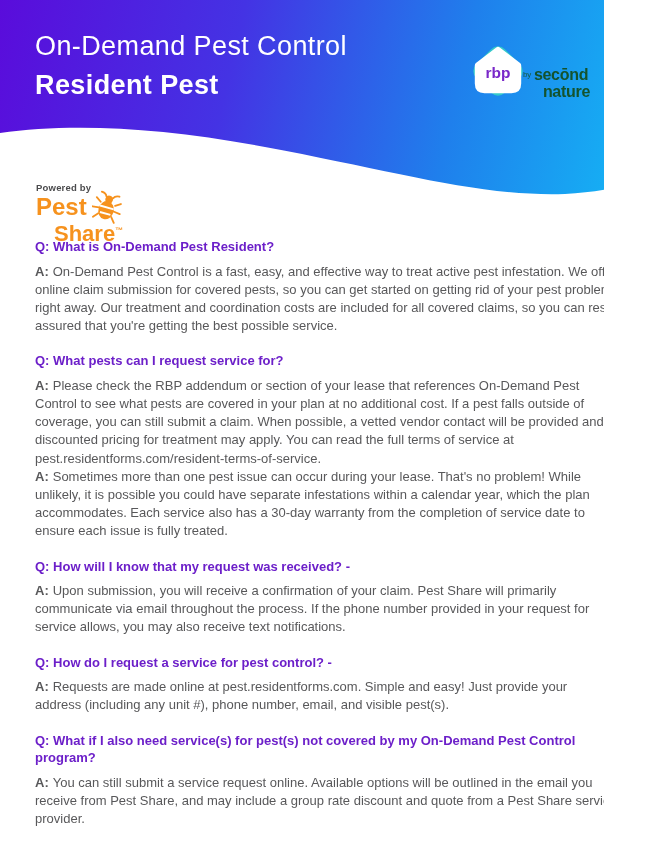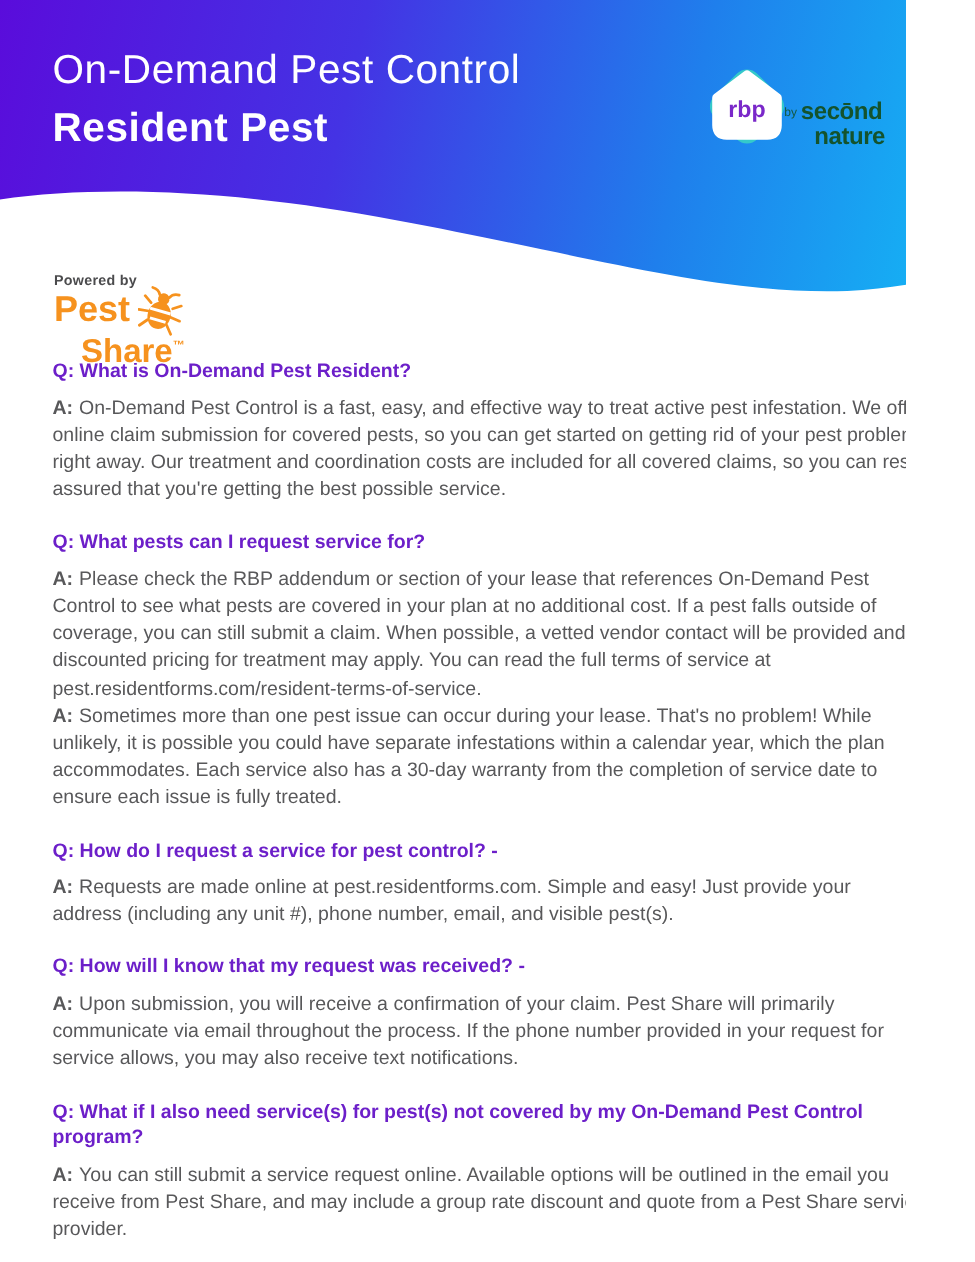--- a/index.html
+++ b/index.html
@@ -109,27 +109,27 @@
     <div class="faq-section">
       <div class="question">Q: What pests can I request service for?</div>
       <p class="answer"><span class="a-prefix">A:</span><span>Please check the RBP addendum or section of your lease that references On-Demand Pest Control to see what pests are covered in your plan at no additional cost. If a pest falls outside of coverage, you can still submit a claim. When possible, a vetted vendor contact will be provided and discounted pricing for treatment may apply. You can read the full terms of service at pest.residentforms.com/resident-terms-of-service.</span></p>
     </div>
 
     <div class="faq-section">
       <p class="answer"><span class="a-prefix">A:</span><span>Sometimes more than one pest issue can occur during your lease. That's no problem! While unlikely, it is possible you could have separate infestations within a calendar year, which the plan accommodates. Each service also has a 30-day warranty from the completion of service date to ensure each issue is fully treated.</span></p>
     </div>
 
     <div class="faq-section">
-      <div class="question">Q: How do I request a service for pest control? -</div>
-      <p class="answer"><span class="a-prefix">A:</span><span>Requests are made online at pest.residentforms.com. Simple and easy! Just provide your address (including any unit #), phone number, email, and visible pest(s).</span></p>
+      <div class="question">Q: How will I know that my request was received? -</div>
+      <p class="answer"><span class="a-prefix">A:</span><span>Upon submission, you will receive a confirmation of your claim. Pest Share will primarily communicate via email throughout the process. If the phone number provided in your request for service allows, you may also receive text notifications.</span></p>
     </div>
 
     <div class="faq-section">
-      <div class="question">Q: How will I know that my request was received? -</div>
-      <p class="answer"><span class="a-prefix">A:</span><span>Upon submission, you will receive a confirmation of your claim. Pest Share will primarily communicate via email throughout the process. If the phone number provided in your request for service allows, you may also receive text notifications.</span></p>
+      <div class="question">Q: How do I request a service for pest control? -</div>
+      <p class="answer"><span class="a-prefix">A:</span><span>Requests are made online at pest.residentforms.com. Simple and easy! Just provide your address (including any unit #), phone number, email, and visible pest(s).</span></p>
     </div>
 
     <div class="faq-section">
       <div class="question">Q: What if I also need service(s) for pest(s) not covered by my On-Demand Pest Control program?</div>
       <p class="answer"><span class="a-prefix">A:</span><span>You can still submit a service request online. Available options will be outlined in the email you receive from Pest Share, and may include a group rate discount and quote from a Pest Share service provider.</span></p>
     </div>
 
   </div>
 </div>
 

